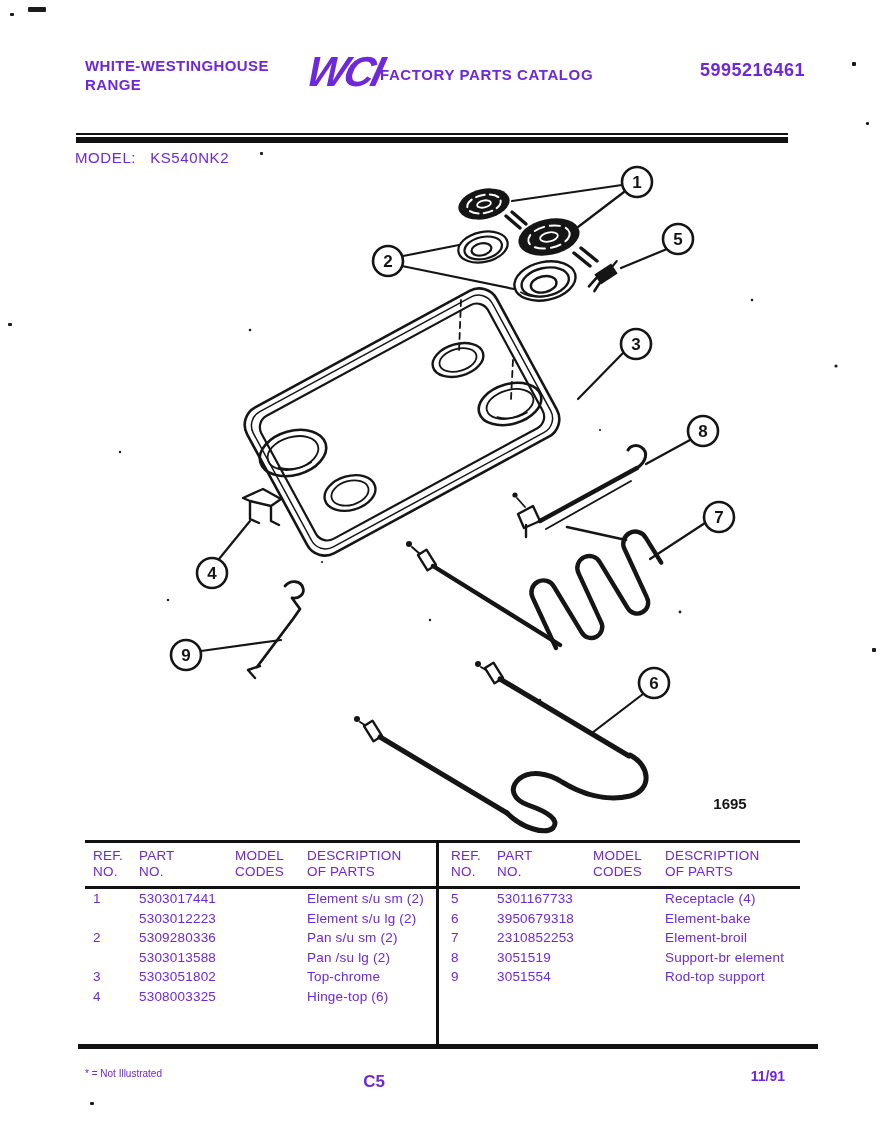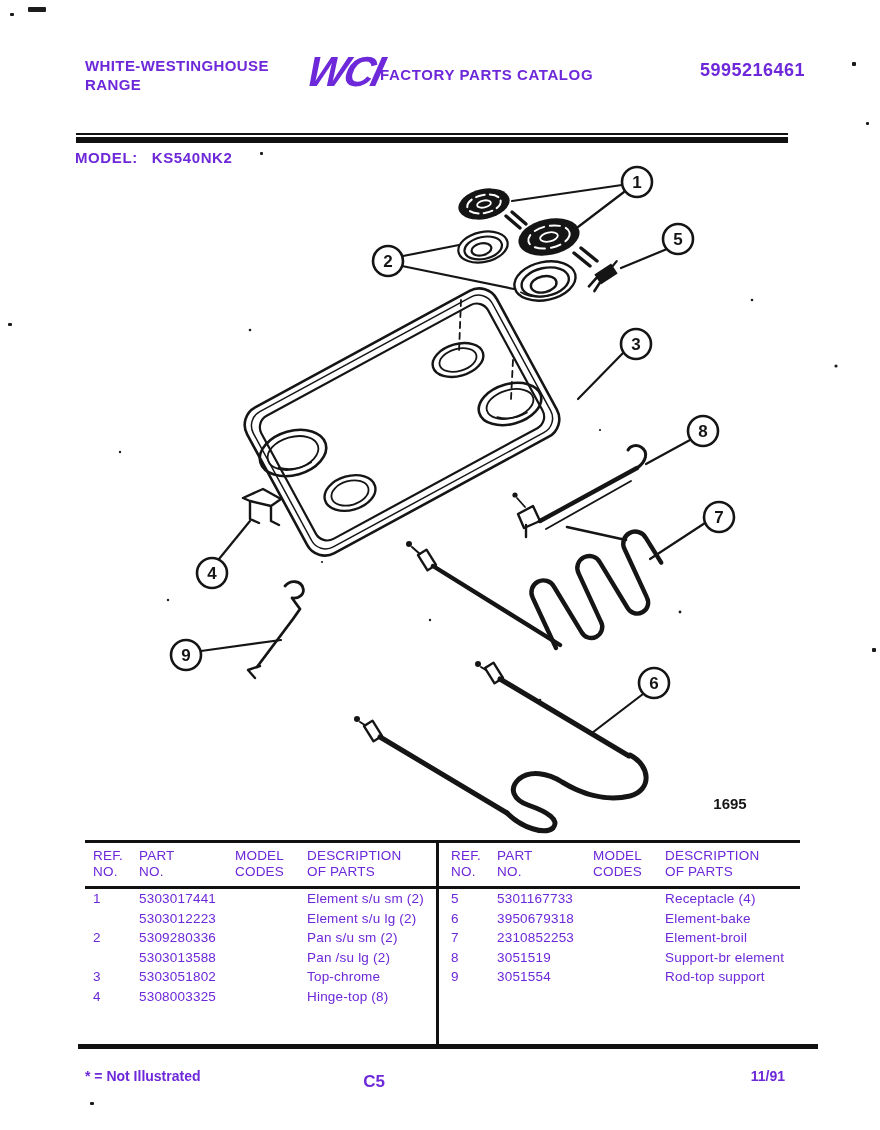--- a/index.html
+++ b/index.html
@@ -6,38 +6,38 @@
   #page{position:relative;width:880px;height:1130px;background:#fff;color:#6d28d9;
         font-family:"Liberation Sans",sans-serif;overflow:hidden;}
   
   #brand{position:absolute;left:85px;top:56px;font-size:15px;font-weight:700;line-height:19px;letter-spacing:.4px;}
   #logo{position:absolute;left:308px;top:52px;font-size:42px;font-weight:900;font-style:italic;
         letter-spacing:-3px;transform:skewX(-14deg);line-height:40px;}
   #catalog-title{position:absolute;left:380px;top:66px;font-size:15px;font-weight:700;letter-spacing:.6px;}
   #pubnum{position:absolute;left:700px;top:60px;font-size:18px;font-weight:700;letter-spacing:.5px;}
   .rule-thin{position:absolute;left:76px;width:712px;height:2px;background:#111;top:133px;}
   .rule-thick{position:absolute;left:76px;width:712px;height:6px;background:#111;top:137px;}
-  #model-line{position:absolute;left:75px;top:149px;font-size:15px;font-weight:700;letter-spacing:.6px;}
+  #model-line{position:absolute;left:75px;top:149px;font-size:15px;font-weight:400;letter-spacing:.6px;}
   #model-line .val{margin-left:14px;}
   
   #diagram{position:absolute;left:0;top:165px;width:880px;height:675px;}
   
   .tline{position:absolute;background:#111;}
   #t-top{left:85px;top:840px;width:715px;height:3px;}
   #t-hsep{left:85px;top:886px;width:715px;height:3px;}
   #t-bottom{left:78px;top:1044px;width:740px;height:5px;}
   #t-vdiv{left:436px;top:840px;width:3px;height:209px;}
   .thalf{position:absolute;top:848px;font-size:13.5px;font-weight:400;letter-spacing:.2px;}
   #t-left{left:93px;width:340px;}
   #t-right{left:451px;width:345px;}
   .thead{display:grid;grid-template-columns:46px 96px 72px 1fr;line-height:16px;margin-bottom:9px;}
   .thead span{display:block;}
   .tbody .trow{display:grid;grid-template-columns:46px 96px 72px 1fr;line-height:19.5px;}
   
-  #foot-note{position:absolute;left:85px;top:1068px;font-size:14px;font-weight:700;}
+  #foot-note{position:absolute;left:85px;top:1068px;font-size:10px;font-weight:400;}
   #foot-page{position:absolute;left:0;top:1072px;width:748px;text-align:center;font-size:17px;font-weight:700;}
   #foot-date{position:absolute;right:95px;top:1068px;font-size:14px;font-weight:700;}
   
   .speck{position:absolute;background:#1c1c1c;border-radius:1px;}
 </style>
 </head>
 <body>
 
 <div id="page">
 
@@ -297,21 +297,21 @@
       <span class="c-ref">3</span>
       <span class="c-part">5303051802</span>
       <span class="c-codes"></span>
       <span class="c-desc">Top-chrome</span>
     </div>
 
     <div class="trow">
       <span class="c-ref">4</span>
       <span class="c-part">5308003325</span>
       <span class="c-codes"></span>
-      <span class="c-desc">Hinge-top (8)</span>
+      <span class="c-desc">Hinge-top (6)</span>
     </div>
   </div>
   </div>
 
   <div class="thalf" id="t-right">
     <div class="thead">
       <span>
           <span>REF.</span>
           <span>NO.</span>
         </span>

